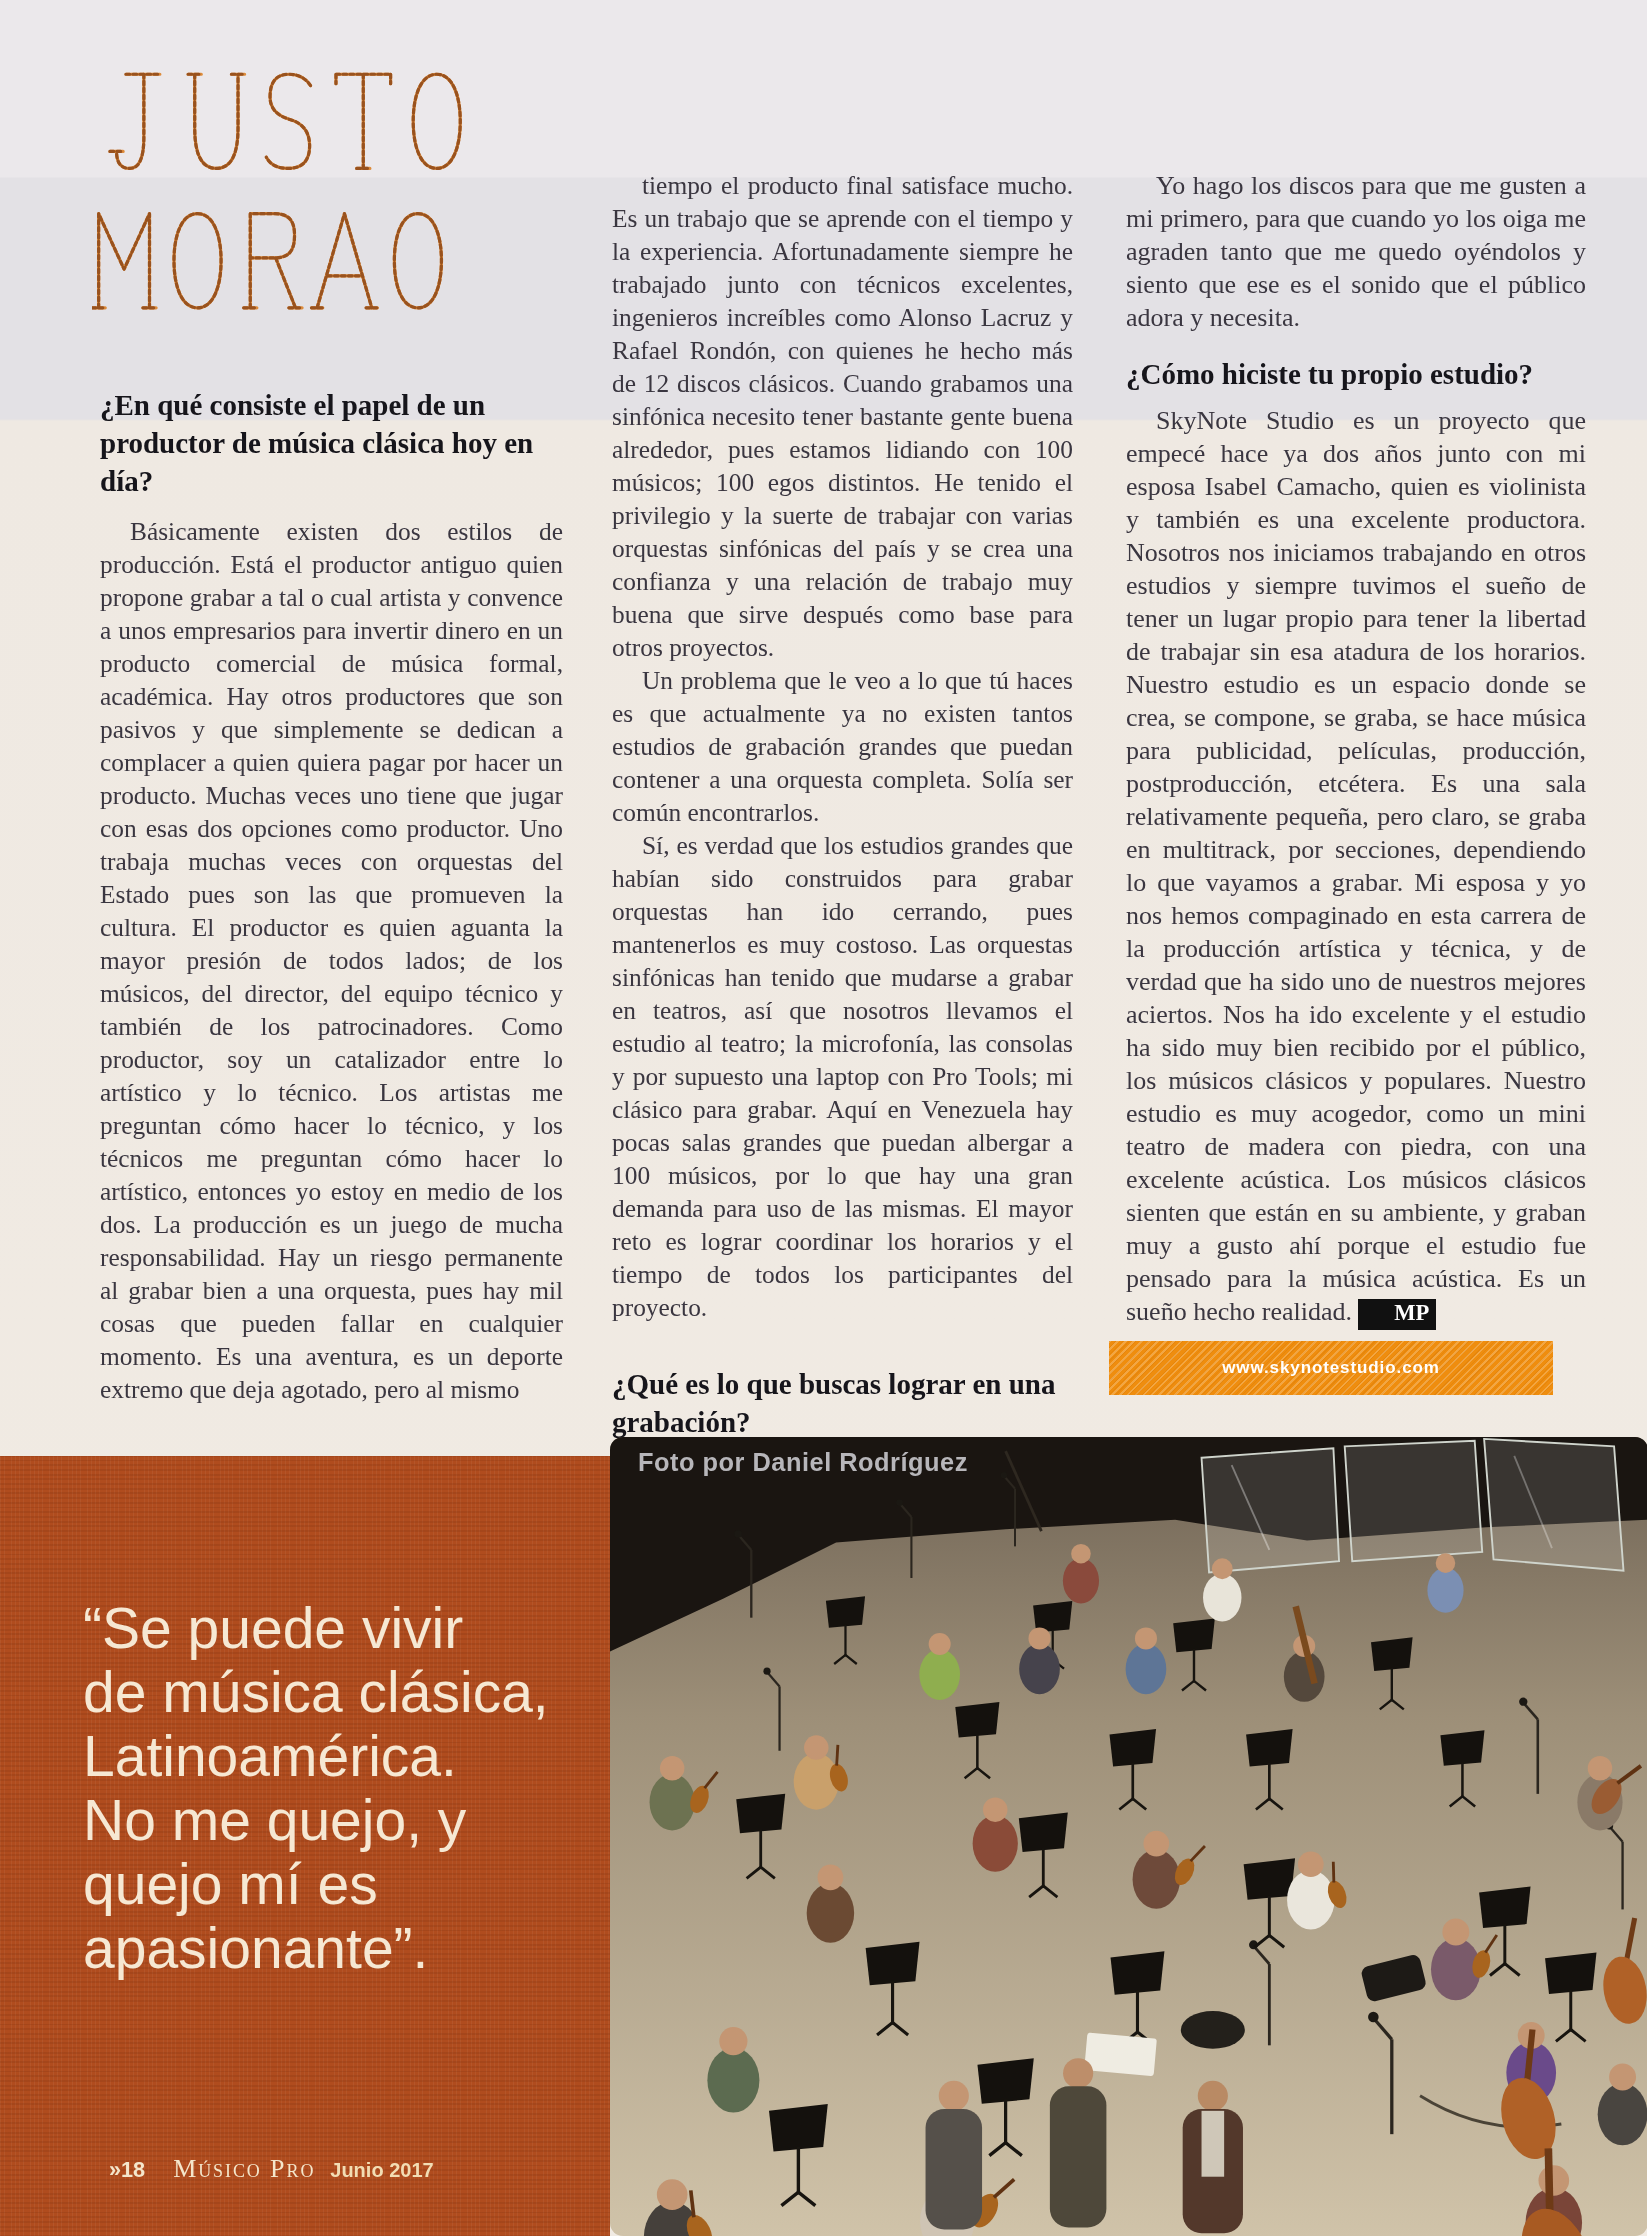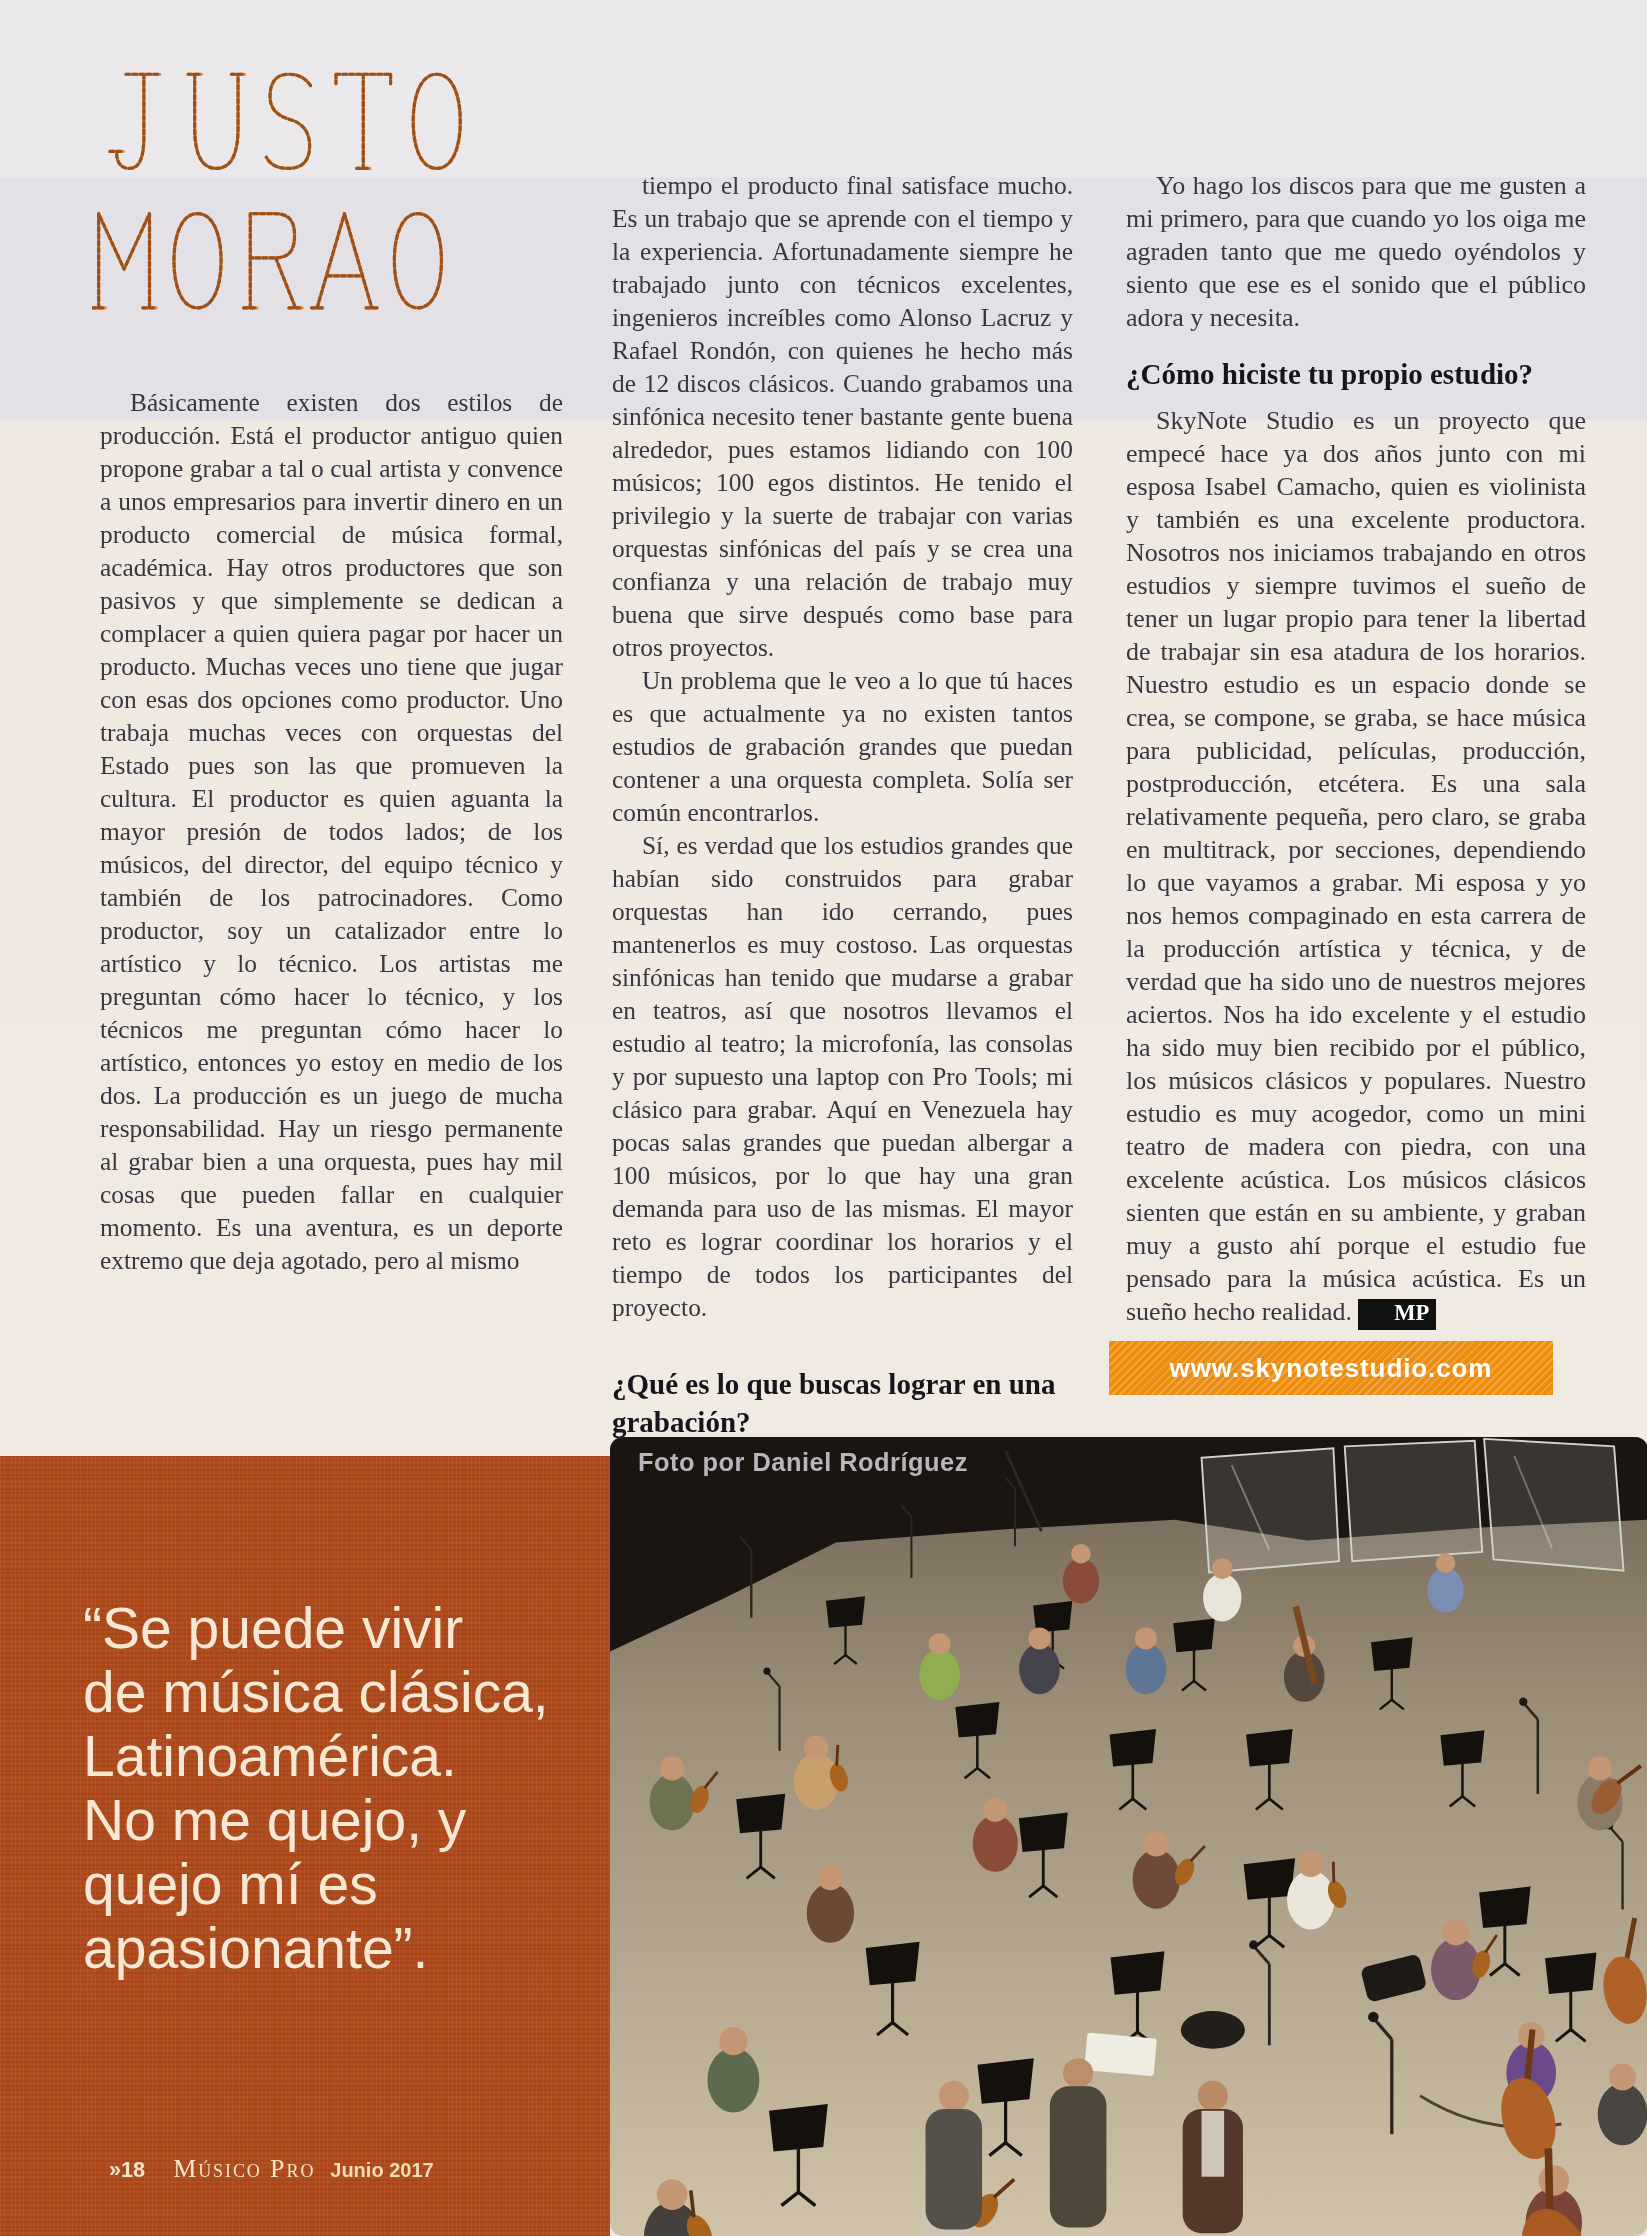--- a/index.html
+++ b/index.html
@@ -24,21 +24,21 @@
   .col-right{left:1126px;top:169px;width:460px;font-size:26px;}
   .col-right h2{margin:21px 0 11.3px 0;}
   .mp-badge{display:inline-block;background:#111111;color:#ffffff;font-weight:bold;
     font-size:22.6px;line-height:1;padding:3.8px 6.6px 4.7px 6.6px;margin-left:5.6px;vertical-align:baseline;}
 
   
   .banner{position:absolute;left:1109px;top:1341px;width:444px;height:54px;background:#ef8d0e;
     background-image:repeating-linear-gradient(135deg,rgba(255,255,255,.22) 0 1.9px,rgba(255,255,255,0) 1.9px 5.6px),
                      repeating-linear-gradient(135deg,rgba(160,80,0,.12) 0 0.9px,rgba(0,0,0,0) 0.9px 4.7px);
     display:flex;align-items:center;justify-content:center;}
-  .banner span{color:#ffffff;font-weight:bold;font-size:26px;letter-spacing:0.9px;}
+  .banner span{color:#ffffff;font-weight:bold;font-size:17px;letter-spacing:0.9px;}
 
   
   .quote-box{position:absolute;left:0;top:1456px;width:610px;height:781px;background:#b04c1e;
     background-image:repeating-linear-gradient(0deg,rgba(90,30,5,.13) 0 1.9px,rgba(0,0,0,0) 1.9px 4.7px),
                      repeating-linear-gradient(90deg,rgba(255,255,255,.05) 0 0.9px,rgba(0,0,0,0) 0.9px 3.8px);}
   .quote{position:absolute;left:83px;top:140px;width:508px;font-size:57px;line-height:64px;color:#f6e8d3;}
   .page-footer{position:absolute;left:109px;bottom:53px;display:flex;align-items:baseline;color:#f4e6cb;}
   .pf-num{font-weight:bold;font-size:21.7px;}
   .pf-mag{font-family:"Liberation Serif",serif;font-variant:small-caps;font-size:26px;letter-spacing:1.9px;margin-left:28px;}
   .pf-issue{font-weight:bold;font-size:20px;margin-left:15px;color:#f2ddb4;}
@@ -70,20 +70,21 @@
       <path d="M32 3 C49 3 57 26 57 53 C57 80 49 103 32 103 C15 103 7 80 7 53 C7 26 15 3 32 3 Z" transform="translate(80 158)" class="stitch"></path>
       <path d="M10 103 V3 H36 C53 3 57 13 57 26 C57 40 53 50 36 50 H10 M37 50 L58 103 M3 103 H17 M51 103 H65" transform="translate(158 158)" class="base"></path>
       <path d="M10 103 V3 H36 C53 3 57 13 57 26 C57 40 53 50 36 50 H10 M37 50 L58 103 M3 103 H17 M51 103 H65" transform="translate(158 158)" class="stitch"></path>
       <path d="M3 103 L32 3 L61 103 M14 69 H50 M-3 103 H9 M55 103 H67" transform="translate(236 158)" class="base"></path>
       <path d="M3 103 L32 3 L61 103 M14 69 H50 M-3 103 H9 M55 103 H67" transform="translate(236 158)" class="stitch"></path>
       <path d="M32 3 C49 3 57 26 57 53 C57 80 49 103 32 103 C15 103 7 80 7 53 C7 26 15 3 32 3 Z" transform="translate(314 158)" class="base"></path>
       <path d="M32 3 C49 3 57 26 57 53 C57 80 49 103 32 103 C15 103 7 80 7 53 C7 26 15 3 32 3 Z" transform="translate(314 158)" class="stitch"></path>
     </svg>
 
   <section class="col col-left">
+    <h2>¿En qué consiste el papel de un productor de música clásica hoy en día?</h2>
     <p>Básicamente existen dos estilos de producción. Está el productor antiguo quien propone grabar a tal o cual artista y convence a unos empresarios para invertir dinero en un producto comercial de música formal, académica. Hay otros productores que son pasivos y que simplemente se dedican a complacer a quien quiera pagar por hacer un producto. Muchas veces uno tiene que jugar con esas dos opciones como productor. Uno trabaja muchas veces con orquestas del Estado pues son las que promueven la cultura. El productor es quien aguanta la mayor presión de todos lados; de los músicos, del director, del equipo técnico y también de los patrocinadores. Como productor, soy un catalizador entre lo artístico y lo técnico. Los artistas me preguntan cómo hacer lo técnico, y los técnicos me preguntan cómo hacer lo artístico, entonces yo estoy en medio de los dos. La producción es un juego de mucha responsabilidad. Hay un riesgo permanente al grabar bien a una orquesta, pues hay mil cosas que pueden fallar en cualquier momento. Es una aventura, es un deporte extremo que deja agotado, pero al mismo</p>
   </section>
 
   <section class="col col-mid">
     <p>tiempo el producto final satisface mucho. Es un trabajo que se aprende con el tiempo y la experiencia. Afortunadamente siempre he trabajado junto con técnicos excelentes, ingenieros increíbles como Alonso Lacruz y Rafael Rondón, con quienes he hecho más de 12 discos clásicos. Cuando grabamos una sinfónica necesito tener bastante gente buena alrededor, pues estamos lidiando con 100 músicos; 100 egos distintos. He tenido el privilegio y la suerte de trabajar con varias orquestas sinfónicas del país y se crea una confianza y una relación de trabajo muy buena que sirve después como base para otros proyectos.</p>
     <p>Un problema que le veo a lo que tú haces es que actualmente ya no existen tantos estudios de grabación grandes que puedan contener a una orquesta completa. Solía ser común encontrarlos.</p>
     <p>Sí, es verdad que los estudios grandes que habían sido construidos para grabar orquestas han ido cerrando, pues mantenerlos es muy costoso. Las orquestas sinfónicas han tenido que mudarse a grabar en teatros, así que nosotros llevamos el estudio al teatro; la microfonía, las consolas y por supuesto una laptop con Pro Tools; mi clásico para grabar. Aquí en Venezuela hay pocas salas grandes que puedan albergar a 100 músicos, por lo que hay una gran demanda para uso de las mismas. El mayor reto es lograr coordinar los horarios y el tiempo de todos los participantes del proyecto.</p>
     <h2>¿Qué es lo que buscas lograr en una grabación?</h2>
   </section>
 

